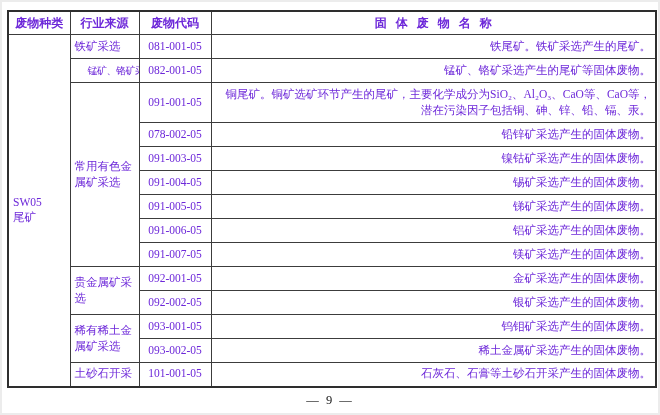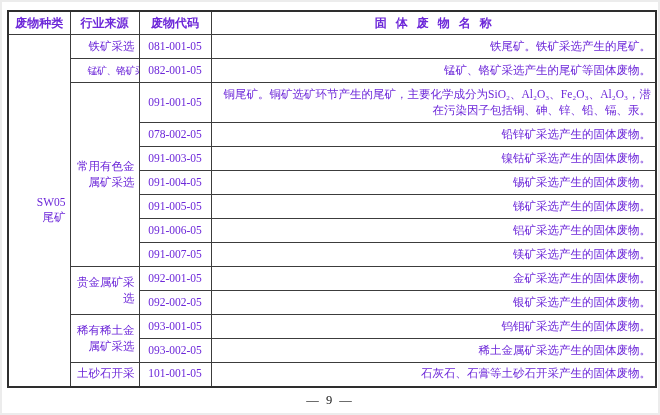--- a/index.html
+++ b/index.html
@@ -39,23 +39,23 @@
   }
   th {
     font-weight: bold;
     text-align: center;
     height: 20px;
     font-size: 12px;
   }
   th.spaced { letter-spacing: 9px; text-indent: 9px; text-align: center; }
   tr.r  { height: 24px; }
   tr.r-tall { height: 40px; }
-  td.category { text-align: right; }
+  td.category { text-align: left; }
   td.category span { display: block; }
-  td.source { text-align: right; }
+  td.source { text-align: left; }
   td.source.tight { font-size: 10px; letter-spacing: -0.5px; white-space: nowrap; padding: 1px 17px; }
   td.code { text-align: center; white-space: nowrap; }
   td.name { text-align: right; padding-left: 5px; }
   .page-number {
     text-align: center;
     font-size: 12.5px;
     color: #141414;
     margin-top: 5px;
     letter-spacing: 2px;
   }
@@ -91,21 +91,21 @@
 
     <tr class="r">
       <td class="source tight">锰矿、铬矿采选</td>
       <td class="code">082-001-05</td>
       <td class="name">锰矿、铬矿采选产生的尾矿等固体废物。</td>
     </tr>
 
     <tr class="r-tall">
       <td class="source" rowspan="7">常用有色金属矿采选</td>
       <td class="code">091-001-05</td>
-      <td class="name">铜尾矿。铜矿选矿环节产生的尾矿，主要化学成分为SiO₂、Al₂O₃、Fe₂O₃、Al₂O₃，潜在污染因子包括铜、砷、锌、铅、镉、汞。</td>
+      <td class="name">铜尾矿。铜矿选矿环节产生的尾矿，主要化学成分为SiO₂、Al₂O₃、CaO等、CaO等，潜在污染因子包括铜、砷、锌、铅、镉、汞。</td>
     </tr>
     <tr class="r">
       <td class="code">078-002-05</td>
       <td class="name">铅锌矿采选产生的固体废物。</td>
     </tr>
     <tr class="r">
       <td class="code">091-003-05</td>
       <td class="name">镍钴矿采选产生的固体废物。</td>
     </tr>
     <tr class="r">

